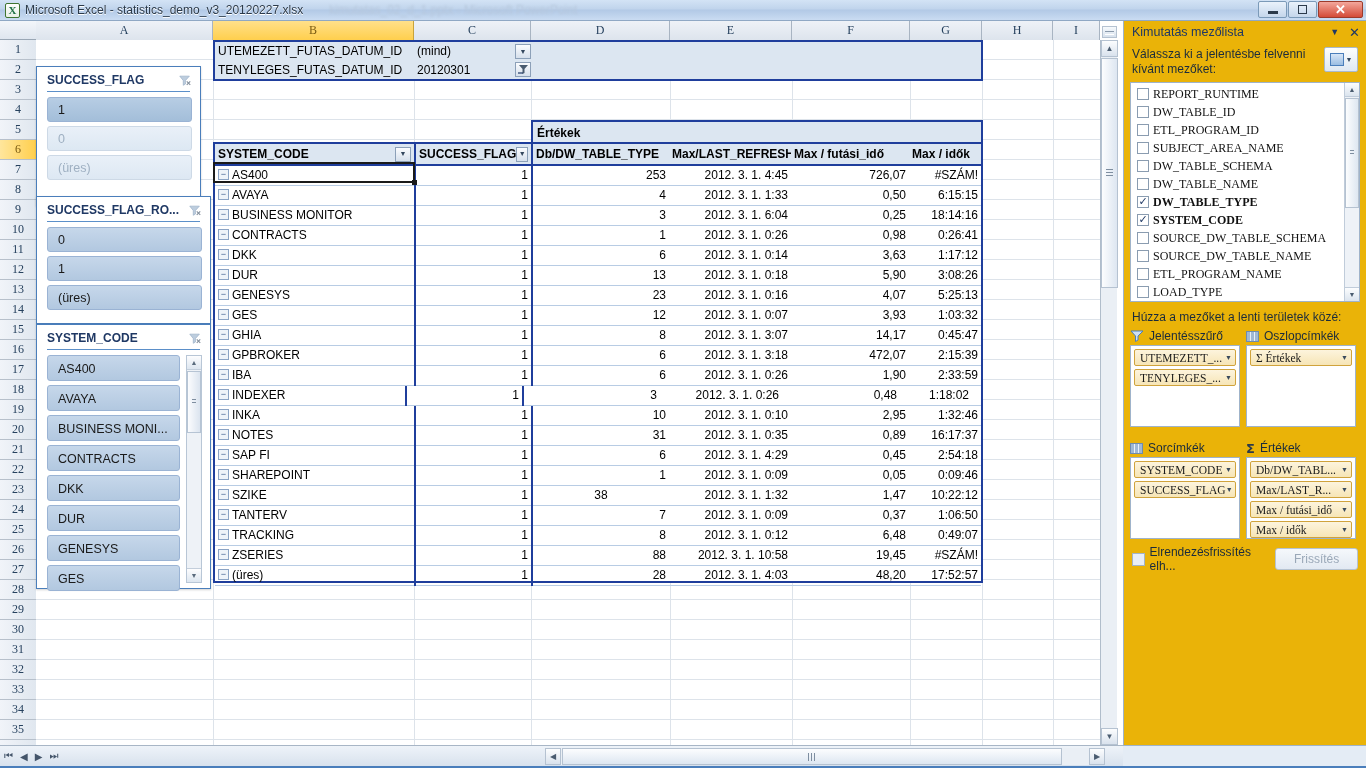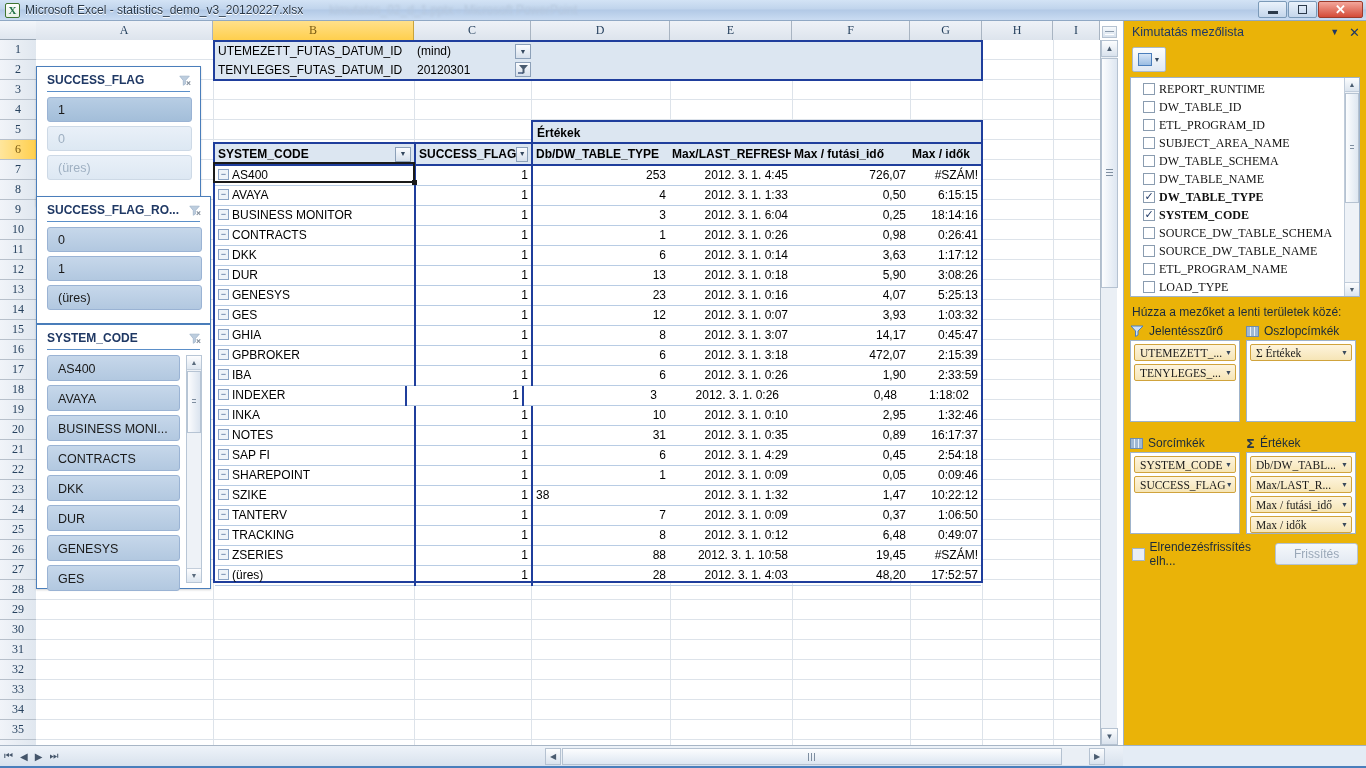--- a/index.html
+++ b/index.html
@@ -475,21 +475,21 @@
             <div class="pv-c" style="width: 199px;"><span class="pv-expand">−</span><span>SHAREPOINT</span></div>
             <div class="pv-c num" style="width: 117px; text-align: right; border-left: 2px solid rgb(31, 62, 156);">1</div>
             <div class="pv-c num" style="width: 138px; text-align: right; border-left: 2px solid rgb(31, 62, 156);">1</div>
             <div class="pv-c num" style="width: 122px; text-align: right;">2012. 3. 1. 0:09</div>
             <div class="pv-c num" style="width: 118px; text-align: right;">0,05</div>
             <div class="pv-c num" style="width: 72px; text-align: right;">0:09:46</div>
           </div>
           <div class="pv-row">
             <div class="pv-c" style="width: 199px;"><span class="pv-expand">−</span><span>SZIKE</span></div>
             <div class="pv-c num" style="width: 117px; text-align: right; border-left: 2px solid rgb(31, 62, 156);">1</div>
-            <div class="pv-c num" style="width: 138px; text-align: left; border-left: 2px solid rgb(31, 62, 156);">38</div>
+            <div class="pv-c num" style="width: 138px; text-align: center; border-left: 2px solid rgb(31, 62, 156);">38</div>
             <div class="pv-c num" style="width: 122px; text-align: right;">2012. 3. 1. 1:32</div>
             <div class="pv-c num" style="width: 118px; text-align: right;">1,47</div>
             <div class="pv-c num" style="width: 72px; text-align: right;">10:22:12</div>
           </div>
           <div class="pv-row">
             <div class="pv-c" style="width: 199px;"><span class="pv-expand">−</span><span>TANTERV</span></div>
             <div class="pv-c num" style="width: 117px; text-align: right; border-left: 2px solid rgb(31, 62, 156);">1</div>
             <div class="pv-c num" style="width: 138px; text-align: right; border-left: 2px solid rgb(31, 62, 156);">7</div>
             <div class="pv-c num" style="width: 122px; text-align: right;">2012. 3. 1. 0:09</div>
             <div class="pv-c num" style="width: 118px; text-align: right;">0,37</div>
@@ -592,27 +592,28 @@
 
   <div class="fl">
     <div class="fl-head">
       <span>Kimutatás mezőlista</span>
       <span class="ctr">
         <span style="font-size:9px;color:#1f3864;">▼</span>
         <span style="font-size:13px;color:#1f3864;">✕</span>
       </span>
     </div>
     <div class="fl-sub">
+      <div class="t">Válassza ki a jelentésbe felvenni kívánt mezőket:</div>
       <div class="fl-btn">
         <span class="gl"></span>
         <span style="font-size:7px;color:#33475e;">▼</span>
       </div>
     </div>
     <div class="fl-list">
-      <div id="fieldlist" style="padding:2px 16px 0 8px;">
+      <div id="fieldlist" style="padding:2px 16px 0 2px;">
           <div class="fl-item">
             <span class="cb"></span>
             <span>REPORT_RUNTIME</span>
           </div>
           <div class="fl-item">
             <span class="cb"></span>
             <span>DW_TABLE_ID</span>
           </div>
           <div class="fl-item">
             <span class="cb"></span>

